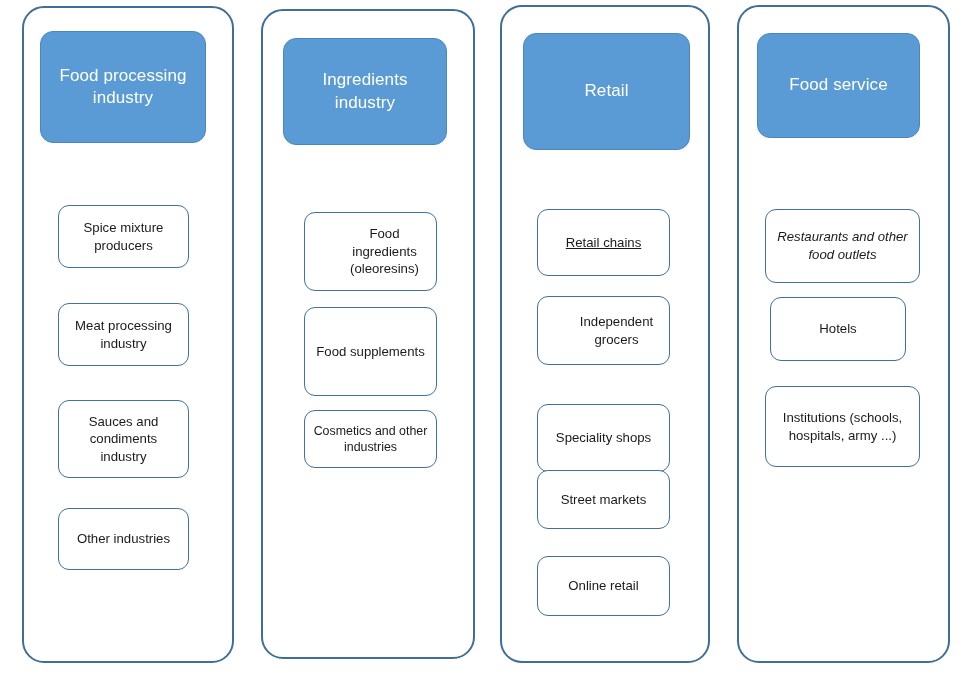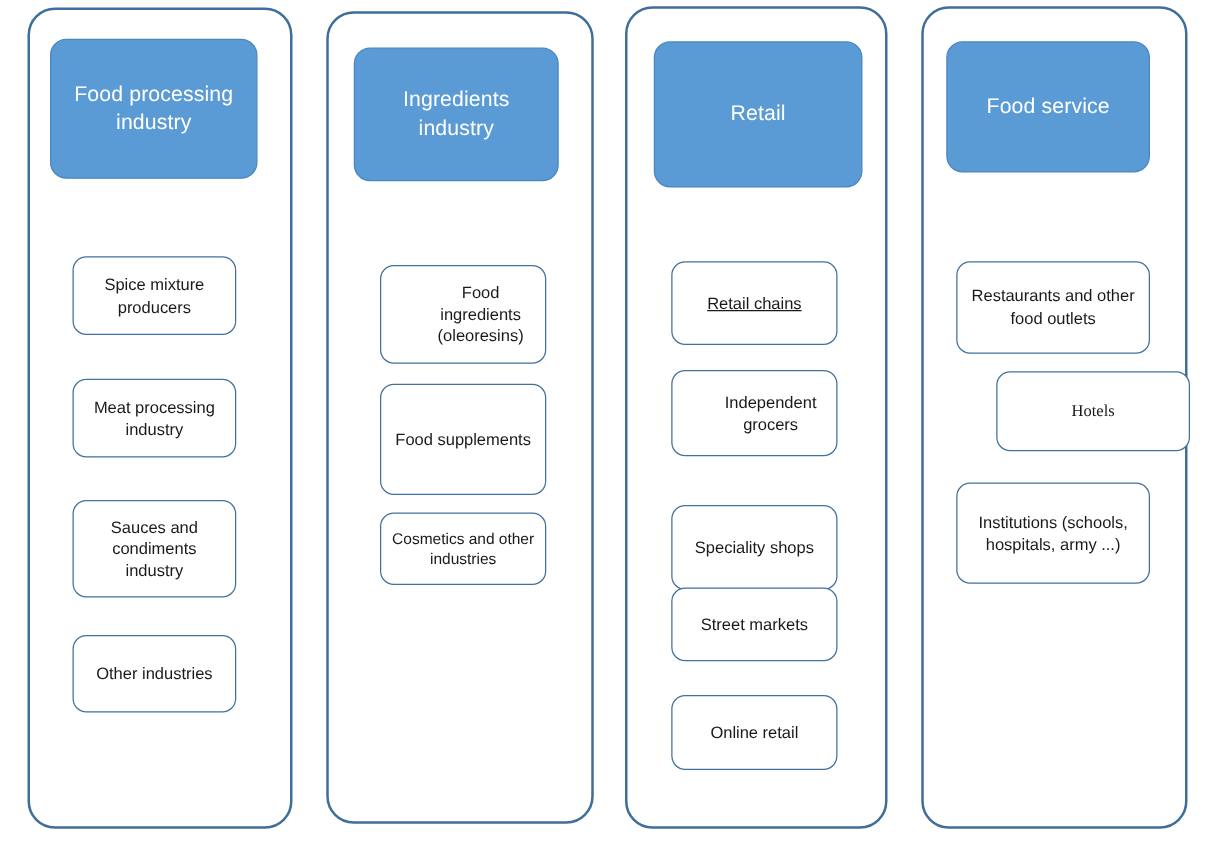--- a/index.html
+++ b/index.html
@@ -92,19 +92,19 @@
   <div class="item-box" style="left:537px;top:384px;width:133px;height:68px;margin-top:20px;">Speciality shops</div>
 
   <div class="item-box" style="left:537px;top:470px;width:133px;height:59px;">Street markets</div>
 
   <div class="item-box" style="left:537px;top:556px;width:133px;height:60px;">Online retail</div>
 
   <div class="column" style="left:737px;top:5px;width:213px;height:658px;"></div>
 
   <div class="header-box" style="left:757px;top:33px;width:163px;height:105px;">Food service</div>
 
-  <div class="item-box" style="left:765px;top:209px;width:155px;height:74px;">Restaurants and other food outlets</div>
+  <div class="item-box" style="left:765px;top:209px;width:155px;height:74px;font-style:italic;">Restaurants and other food outlets</div>
 
-  <div class="item-box" style="left:797px;top:297px;width:155px;height:64px;font-family:Liberation Serif, serif;">Hotels</div>
+  <div class="item-box" style="left:770px;top:297px;width:136px;height:64px;">Hotels</div>
 
   <div class="item-box" style="left:765px;top:386px;width:155px;height:81px;">Institutions (schools, hospitals, army ...)</div>
 
 </div>
 
 </body></html>

